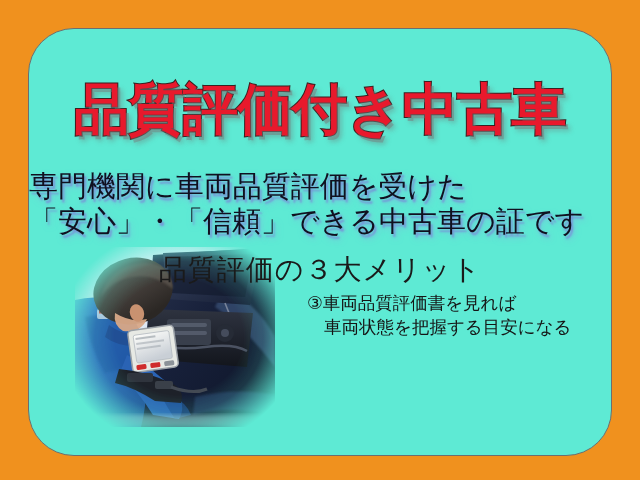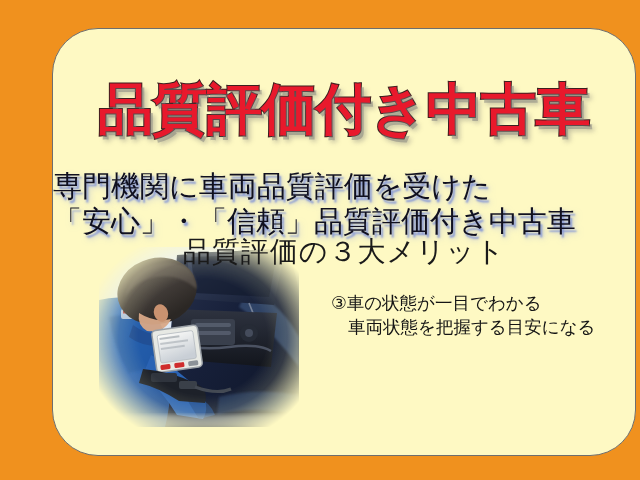--- a/index.html
+++ b/index.html
@@ -21,26 +21,25 @@
     box-sizing: border-box;
   }
 
   
   .panel {
     position: absolute;
     left: 28px;
     top: 28px;
     width: 584px;
     height: 428px;
-    background: #fef9c3;
+    background: #5eead4;
     border: 1px solid #6e6e6e;
     border-radius: 46px;
     box-sizing: border-box;
     overflow: hidden;
-    margin-left: 24px;
   }
 
   
   .photo-wrap {
     position: absolute;
     left: 46px;
     top: 218px;
     width: 200px;
     height: 180px;
     overflow: hidden;
@@ -88,21 +87,21 @@
       3px 4px 6px rgba(140,160,230,0.60);
     white-space: nowrap;
   }
   .subtitle .l2 { display: block; }
 
   
   .merits-heading {
     position: absolute;
     left: 0;
     right: 0;
-    top: 208px;
+    top: 226px;
     text-align: center;
     font-size: 28px;
     line-height: 1.1;
     color: #1a1a1a;
     letter-spacing: 1px;
     white-space: nowrap;
   }
 
   
   .merits {
@@ -235,26 +234,26 @@
 
           <rect x="0" y="168" width="200" height="12" fill="#b9c3cf" opacity="0.5" filter="url(#softer)"></rect>
         </svg>
       </div>
     </div>
 
     <div class="title">品質評価付き中古車</div>
 
     <div class="subtitle">
       <span class="l1">専門機関に車両品質評価を受けた</span>
-      <span class="l2">「安心」・「信頼」品質評価付き中古車</span>
+      <span class="l2">「安心」・「信頼」できる中古車の証です</span>
     </div>
 
     <div class="merits-heading">品質評価の３大メリット</div>
 
     <div class="merits">
       <div class="merit">
-        <span>③</span><span>車の状態が一目でわかる</span>
+        <span>③</span><span>車両品質評価書を見れば</span>
         <span class="line2">車両状態を把握する目安になる</span>
       </div>
     </div>
 
   </div>
 </div>
 
 </body></html>

